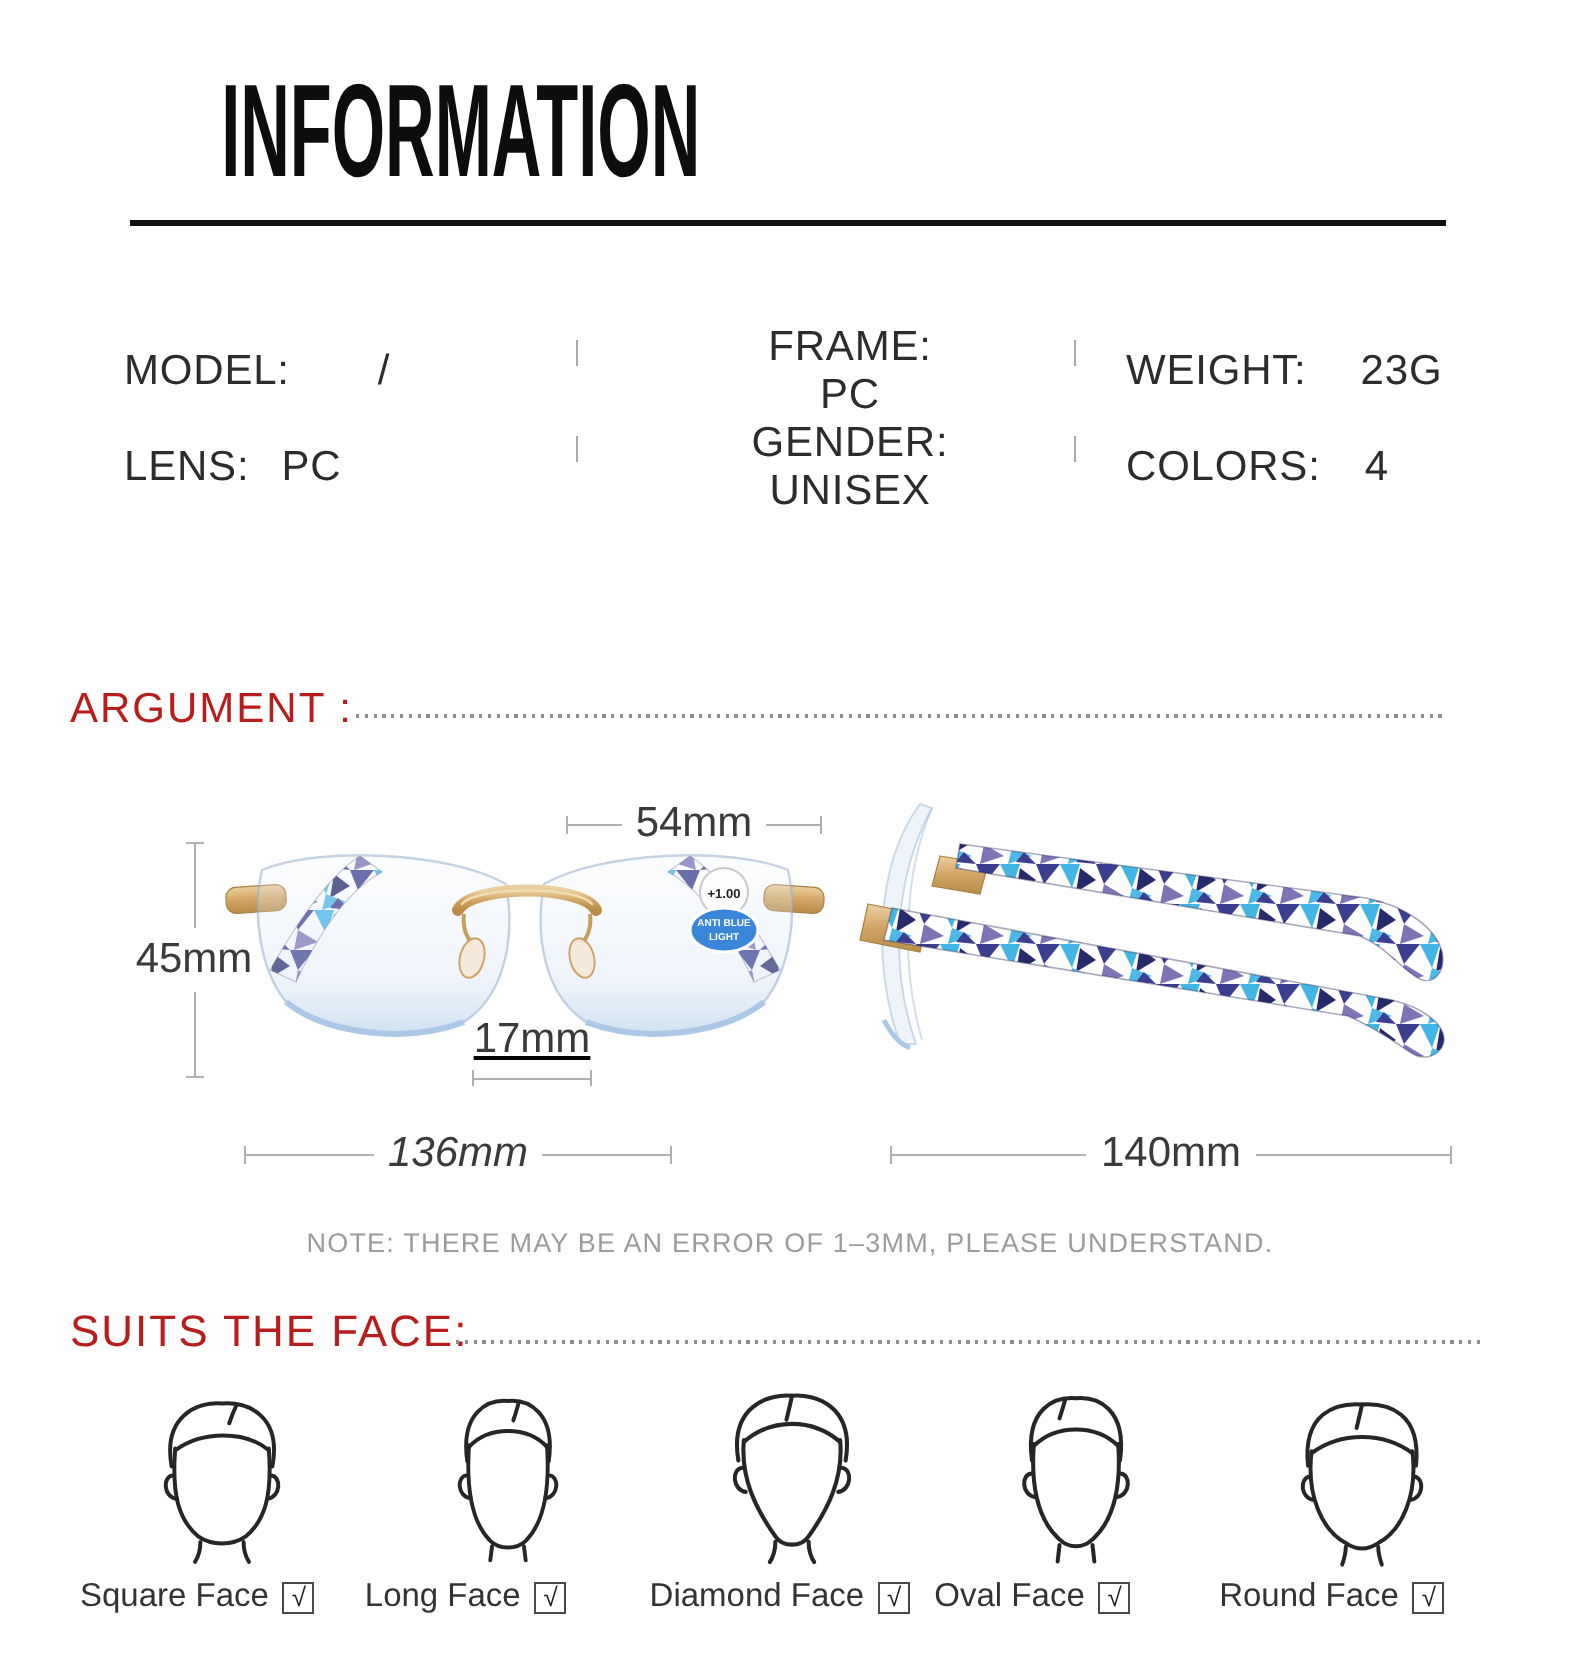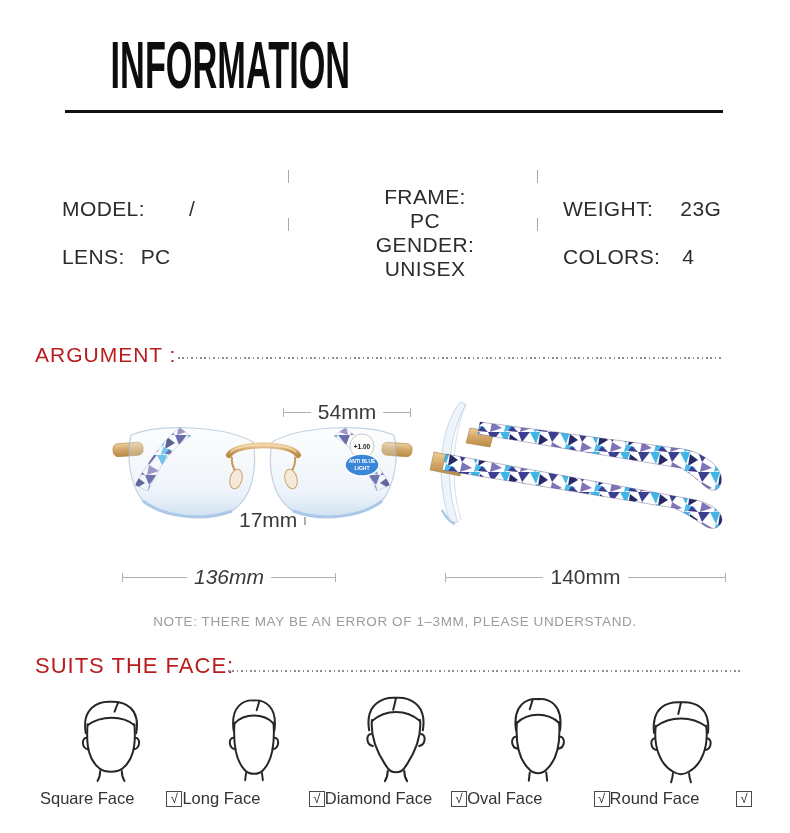--- a/index.html
+++ b/index.html
@@ -8,21 +8,21 @@
 
   
   .title-wrap{position:absolute;left:0;top:30px;width:790px;height:70px;
     display:flex;justify-content:flex-start;align-items:center;}
   .title{font-size:66px;font-weight:700;color:#0d0d0d;letter-spacing:0px;
     transform:scaleX(.52);transform-origin:center;white-space:nowrap;line-height:70px;}
   .title-rule{position:absolute;left:65px;top:110px;width:658px;height:3px;background:#111;}
 
   
   .spec-row{position:absolute;left:60px;width:675px;height:26px;display:grid;
-    grid-template-columns:230px 245px 200px;color:#2c2c2c;font-size:21px;letter-spacing:.4px;margin-top:23px;}
+    grid-template-columns:230px 245px 200px;color:#2c2c2c;font-size:21px;letter-spacing:.4px;}
   .spec-row.r1{top:162px;}
   .spec-row.r2{top:210px;}
   .spec-cell{display:flex;align-items:center;}
   .spec-cell .gap{display:inline-block;}
   .spec-cell.c1{padding-left:2px;}
   .spec-cell.c2{padding-left:25px;flex-direction:column;}
   .spec-cell.c3{padding-left:28px;}
   .g18{width:18px;} .g44{width:44px;} .g27{width:27px;} .g22{width:22px;} .g16{width:16px;} .g19{width:19px;}
   .spec-divider{position:absolute;width:1px;height:13px;background:#a9a9a9;}
 
@@ -41,39 +41,39 @@
   .fig-side{left:428px;top:392px;width:310px;height:140px;}
 
   
   .dim-label{font-size:21px;color:#3a3a3a;white-space:nowrap;padding:0 7px;}
   .dim-h{position:absolute;display:flex;align-items:center;height:24px;}
   .dim-h .line{flex:1;height:1px;background:#b0b0b0;}
   .dim-h .tick{width:1px;height:9px;background:#b0b0b0;}
   .dim-54{left:283px;top:400px;width:128px;}
   .dim-136{left:122px;top:565px;width:214px;font-style:italic;}
   .dim-140{left:445px;top:565px;width:281px;}
-  .dim-17{position:absolute;left:232px;top:508px;width:68px;display:flex;flex-direction:row;align-items:center;}
+  .dim-17{position:absolute;left:232px;top:508px;width:68px;display:flex;flex-direction:column;align-items:center;text-decoration:underline;}
   .dim-17 .rule-row{display:flex;align-items:center;width:60px;height:10px;margin-top:2px;}
   .dim-17 .rule-row .line{flex:1;height:1px;background:#b0b0b0;}
   .dim-17 .rule-row .tick{width:1px;height:8px;background:#b0b0b0;}
   .dim-45{position:absolute;left:66px;top:421px;height:118px;width:62px;
     display:flex;flex-direction:column;align-items:center;}
   .dim-45 .vline{width:1px;flex:1;background:#b0b0b0;}
   .dim-45 .htick{width:9px;height:1px;background:#b0b0b0;}
   .dim-45 .dim-label{padding:4px 0;}
 
   
   .note{position:absolute;left:0;top:614px;width:790px;text-align:center;
     font-size:13.5px;color:#9c9c9c;letter-spacing:.6px;}
 
   
   .faces-row{position:absolute;left:40px;top:692px;width:712px;height:92px;display:flex;}
   .face-cell{width:142.4px;display:flex;justify-content:center;align-items:flex-end;}
   .face-labels{position:absolute;left:40px;top:789px;width:712px;display:flex;}
-  .label-cell{width:142.4px;display:flex;justify-content:space-between;align-items:center;}
+  .label-cell{width:142.4px;display:flex;justify-content:flex-start;align-items:center;}
   .face-label{font-size:16.5px;color:#333;white-space:nowrap;}
   .checkbox{display:inline-flex;justify-content:center;align-items:center;
     width:16px;height:16px;border:1px solid #4a4a4a;margin-left:7px;background:#fff;box-sizing:border-box;}
   .checkbox .check{font-size:13px;color:#1e1e1e;line-height:1;margin-top:-1px;}
   .face-sketch path{fill:none;stroke:#262626;stroke-width:2.2;stroke-linecap:round;stroke-linejoin:round;}
 </style>
 </head>
 <body>
 
 <div id="stage">
@@ -220,20 +220,27 @@
   </svg>
 
   <div class="dim-h dim-54">
     <span class="tick"></span>
       <span class="line"></span>
     <span class="dim-label">54mm</span>
     <span class="line"></span>
       <span class="tick"></span>
   </div>
 
+  <div class="dim-45">
+    <span class="htick"></span>
+      <span class="vline"></span>
+    <span class="dim-label">45mm</span>
+    <span class="vline"></span>
+      <span class="htick"></span>
+  </div>
 
   <div class="dim-17">
     <span class="dim-label">17mm</span>
     <span class="rule-row">
         <span class="tick"></span>
         <span class="line"></span>
         <span class="tick"></span>
       </span>
   </div>
 

